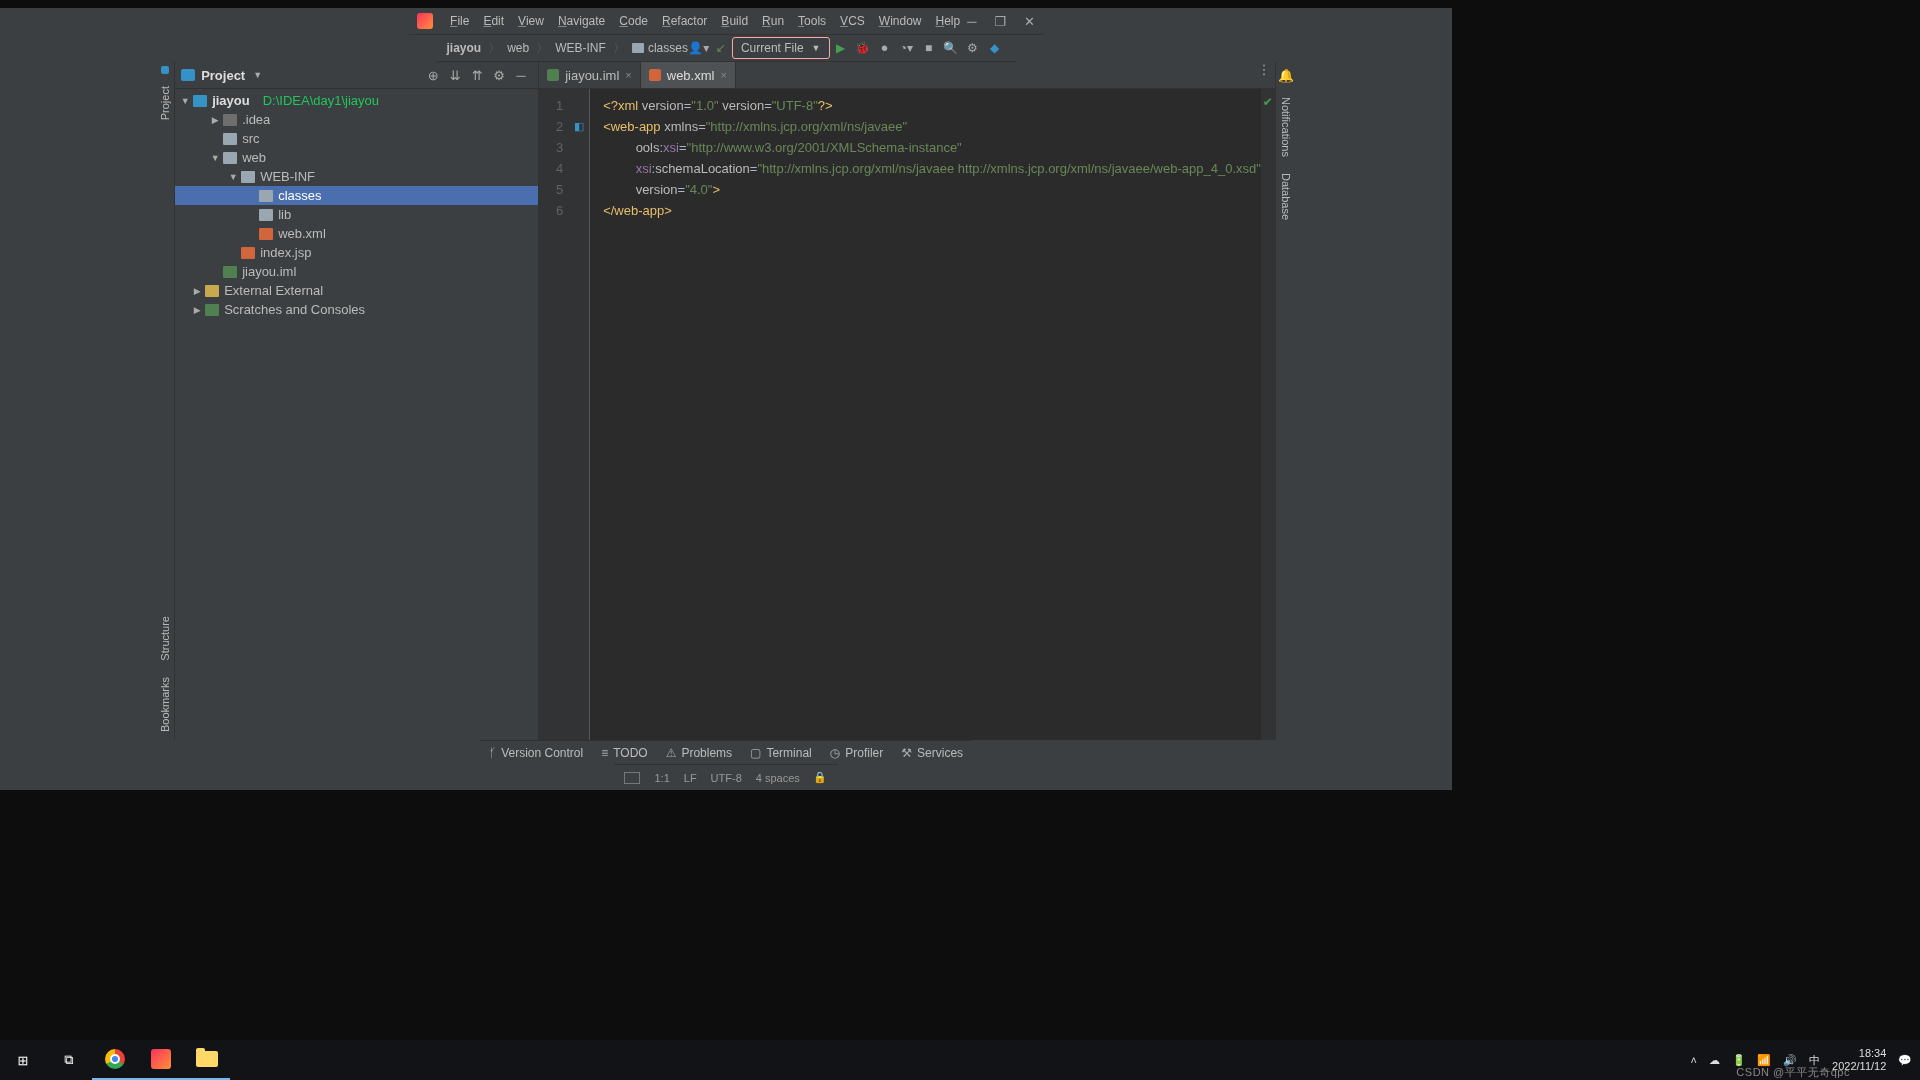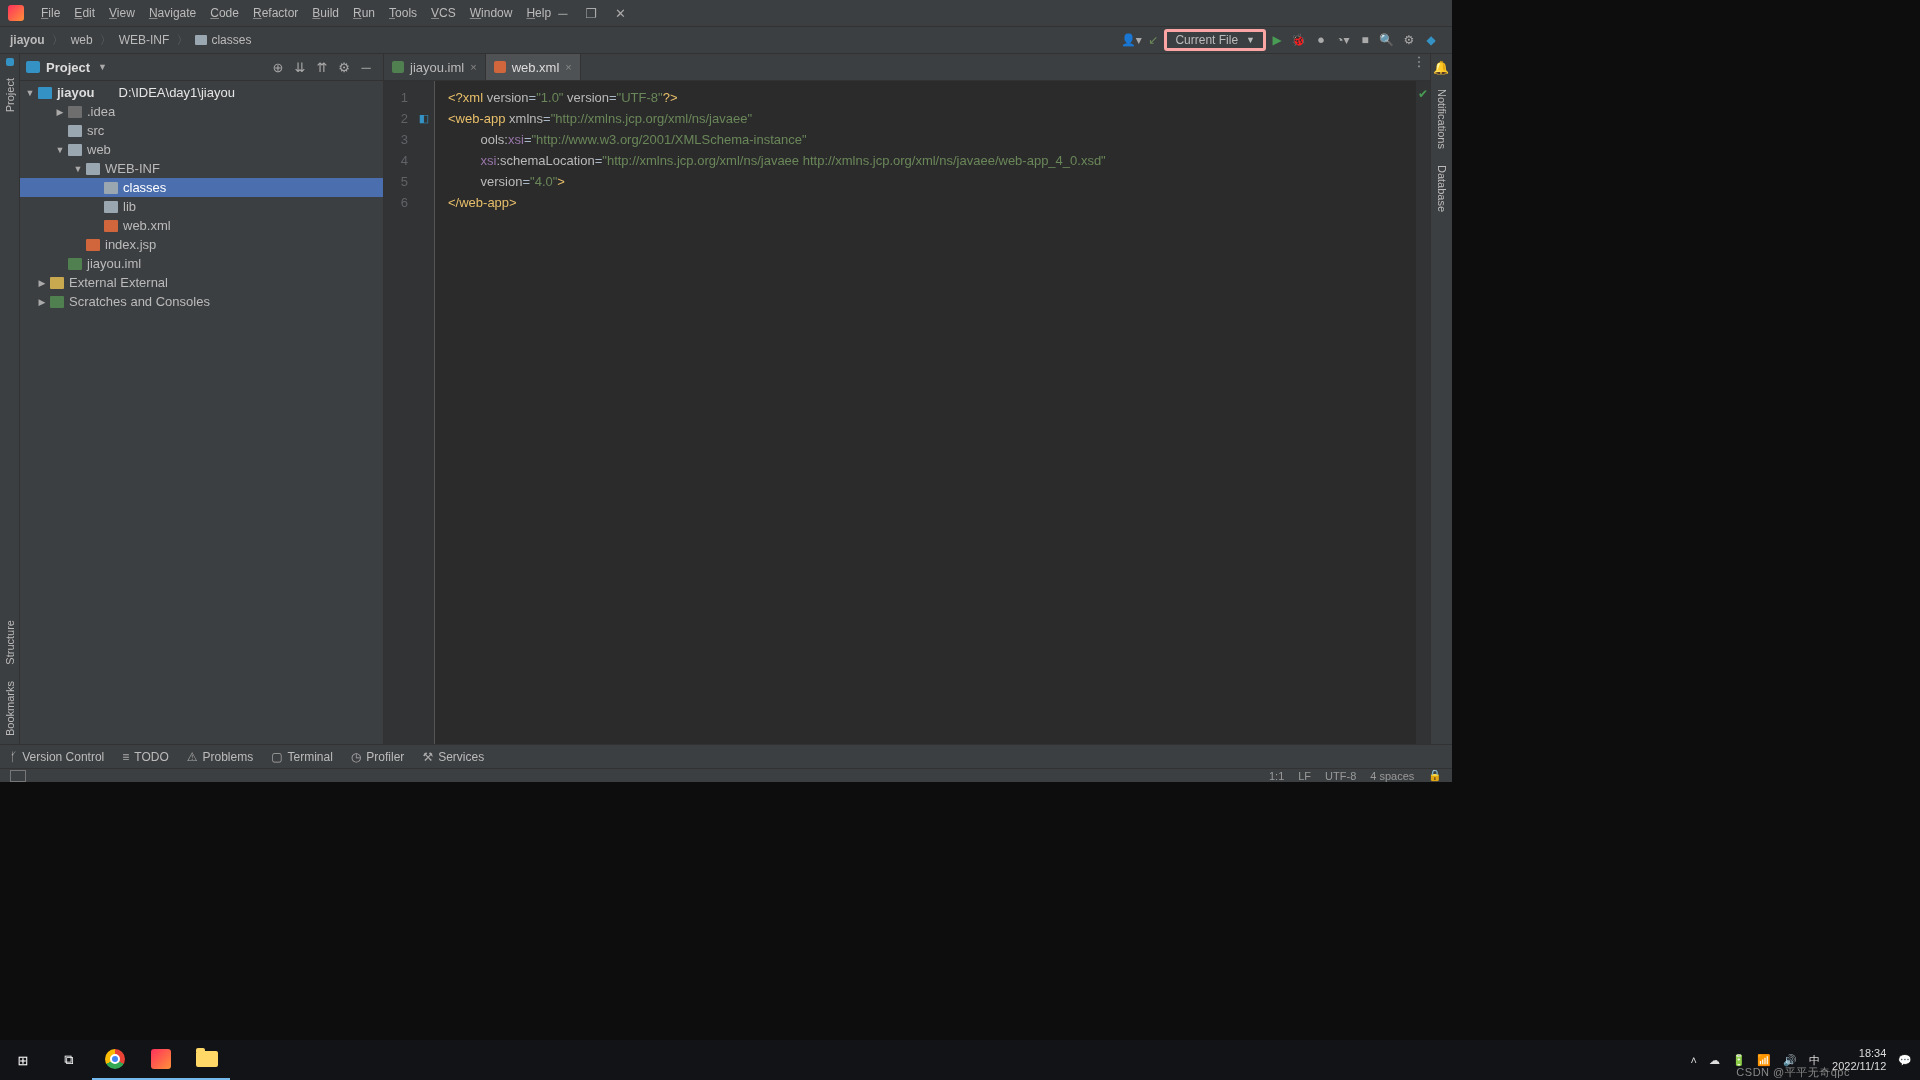--- a/index.html
+++ b/index.html
@@ -1,37 +1,37 @@
 <!DOCTYPE html>
 <html><head>
 <meta charset="utf-8">
 <style>
 * { margin: 0; padding: 0; box-sizing: border-box; font-family: "Segoe UI", Arial, sans-serif; }
 body { width: 1920px; height: 1080px; background: #0d0d0d; overflow: hidden; font-size: 13px; color: #bbb; }
 
 
-.ide { position: absolute; left: 0; top: 0; width: 1452px; height: 782px; background: #3c3f41; display: flex; flex-direction: column; }
+.ide { position: absolute; left: 0; top: 8px; width: 1452px; height: 782px; background: #3c3f41; display: flex; flex-direction: column; align-items: center; }
 
 
 .menubar { height: 27px; background: #3c3f41; display: flex; align-items: center; padding: 0 8px; border-bottom: 1px solid #323232; }
 .menubar .logo { width: 16px; height: 16px; background: linear-gradient(135deg,#fe315d,#ff9139); border-radius: 3px; margin-right: 10px; }
 .menubar .menu-item { padding: 0 7px; color: #bbb; cursor: default; font-size: 12px; }
 .menubar .underline { text-decoration: underline; text-decoration-color: #888; }
 .menubar .title { flex: 1; text-align: center; color: #7a7a7a; font-size: 12px; }
 .menubar .win-controls { display: flex; gap: 18px; color: #aaa; }
 .menubar .win-btn { cursor: default; }
 
 
 .navbar { height: 27px; background: #3c3f41; display: flex; align-items: center; padding: 0 10px; border-bottom: 1px solid #323232; color: #bbb; font-size: 12px; }
 .navbar .crumb { display: flex; align-items: center; gap: 4px; }
 .navbar .sep { color: #666; margin: 0 3px; }
 .navbar .folder-ico { width: 12px; height: 10px; background: #9aa7b0; border-radius: 1px; display: inline-block; }
 .navbar .spacer { flex: 1; }
 .navbar .tool { width: 22px; height: 22px; display: flex; align-items: center; justify-content: center; color: #aaa; cursor: default; }
-.navbar .config-box { height: 22px; padding: 0 8px; border: 3px solid #fca5a5; border-radius: 3px; display: flex; align-items: center; color: #bbb; }
+.navbar .config-box { height: 22px; padding: 0 8px; border: 1px solid #fca5a5; border-radius: 3px; display: flex; align-items: center; color: #bbb; }
 .navbar .config-box .caret { margin-left: 8px; font-size: 9px; }
 .navbar .run-ico { color: #499c54; }
 .navbar .colored { color: #3592c4; }
 
 
 .main { flex: 1; display: flex; min-height: 0; }
 
 
 .left-strip { width: 20px; background: #3c3f41; border-right: 1px solid #323232; display: flex; flex-direction: column; align-items: center; }
 .left-strip .vtext { writing-mode: vertical-rl; transform: rotate(180deg); font-size: 11px; color: #bbb; padding: 8px 0; cursor: default; }
@@ -60,21 +60,21 @@
 .tree .t-folder { background: #9aa7b0; }
 .tree .t-folder-dark { background: #6e6e6e; }
 .tree .t-module { background: #3592c4; }
 .tree .t-lib { background: #c9a94f; }
 .tree .t-xml { background: #d1663d; }
 .tree .t-jsp { background: #d1663d; }
 .tree .t-iml { background: #508050; }
 .tree .t-scratch { background: #508050; }
 .tree .name { color: inherit; }
 .tree .name.bold { font-weight: bold; color: #ddd; }
-.tree .path { color: #e5e5e5; margin-left: 24px; }
+.tree .path { color: #22c55e; margin-left: 13px; }
 
 
 .editor { flex: 1; display: flex; flex-direction: column; background: #313335; min-width: 0; }
 .editor-tabs { height: 27px; display: flex; align-items: stretch; background: #3c3f41; border-bottom: 1px solid #323232; }
 .etab { display: flex; align-items: center; padding: 0 8px; gap: 6px; color: #bbb; border-right: 1px solid #323232; cursor: default; }
 .etab.active { background: #4e5254; color: #ddd; }
 .etab .et-ico { width: 12px; height: 12px; border-radius: 2px; }
 .etab .et-iml { background: #508050; }
 .etab .et-xml { background: #d1663d; }
 .etab .close { color: #888; font-size: 11px; }
@@ -95,21 +95,21 @@
 .c-nsattr { color: #9876aa; }
 .c-eq { color: #a9b7c6; }
 .c-str { color: #6a8759; }
 
 
 .bottom-tools { height: 24px; background: #3c3f41; border-top: 1px solid #323232; display: flex; align-items: center; padding: 0 10px; gap: 18px; }
 .bt-item { display: flex; align-items: center; gap: 5px; color: #bbb; font-size: 12px; cursor: default; }
 .bt-branch { background: none; color: #aaa; }
 
 
-.statusbar { height: 14px; background: #3c3f41; border-top: 1px solid #323232; display: flex; align-items: center; padding: 0 10px; font-size: 11px; color: #999; }
+.statusbar { height: 26px; background: #3c3f41; border-top: 1px solid #323232; display: flex; align-items: center; padding: 0 10px; font-size: 11px; color: #999; }
 .statusbar .sb-left { width: 16px; height: 12px; border: 1px solid #777; }
 .statusbar .spacer { flex: 1; }
 .statusbar .sb-item { margin-left: 14px; }
 .statusbar .lock { margin-left: 14px; }
 
 
 .taskbar { position: absolute; left: 0; bottom: 0; width: 1920px; height: 40px; background: #121317; display: flex; align-items: center; }
 .taskbar .tb-btn { width: 46px; height: 40px; display: flex; align-items: center; justify-content: center; color: #fff; cursor: default; }
 .taskbar .tb-btn.active { border-bottom: 2px solid #76b9ed; }
 .taskbar .tb-chrome { width: 20px; height: 20px; border-radius: 50%; background: conic-gradient(#ea4335 0 120deg,#34a853 120deg 240deg,#fbbc05 240deg 360deg); position: relative; }

